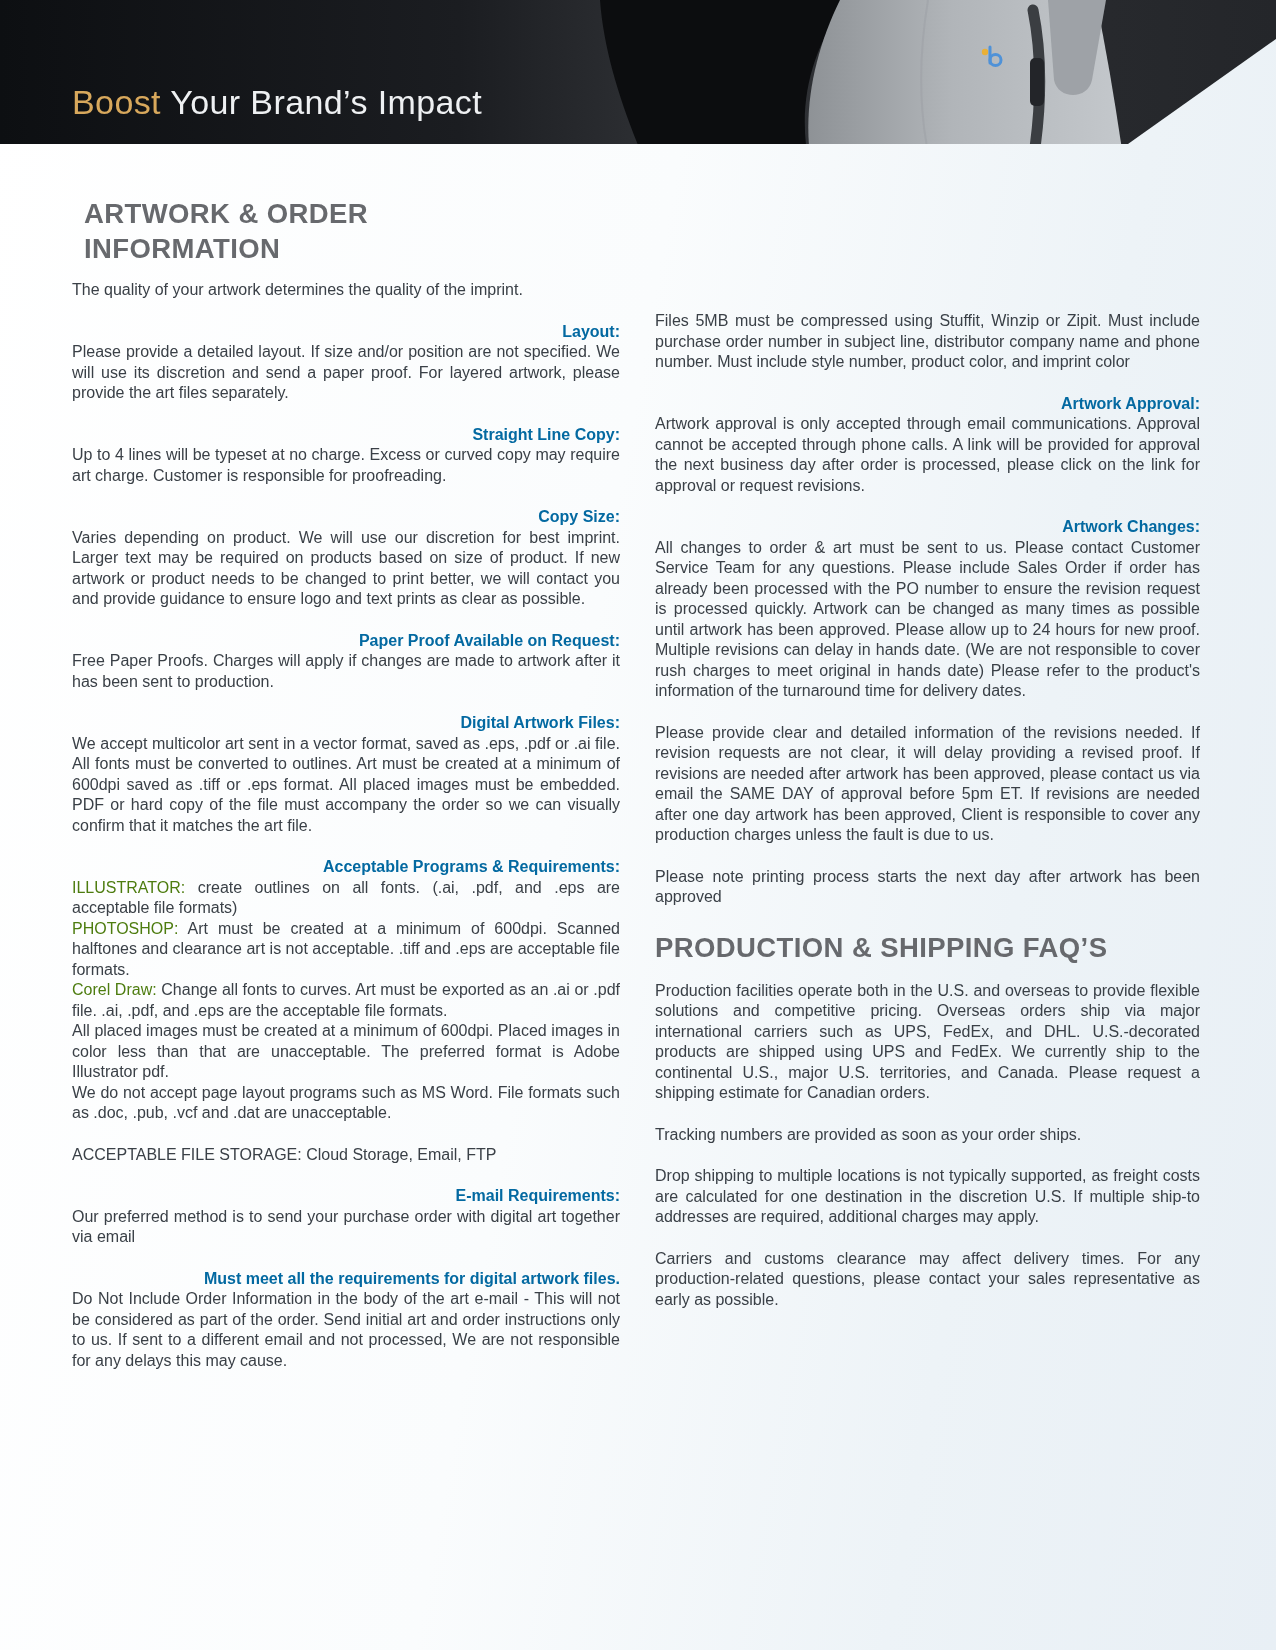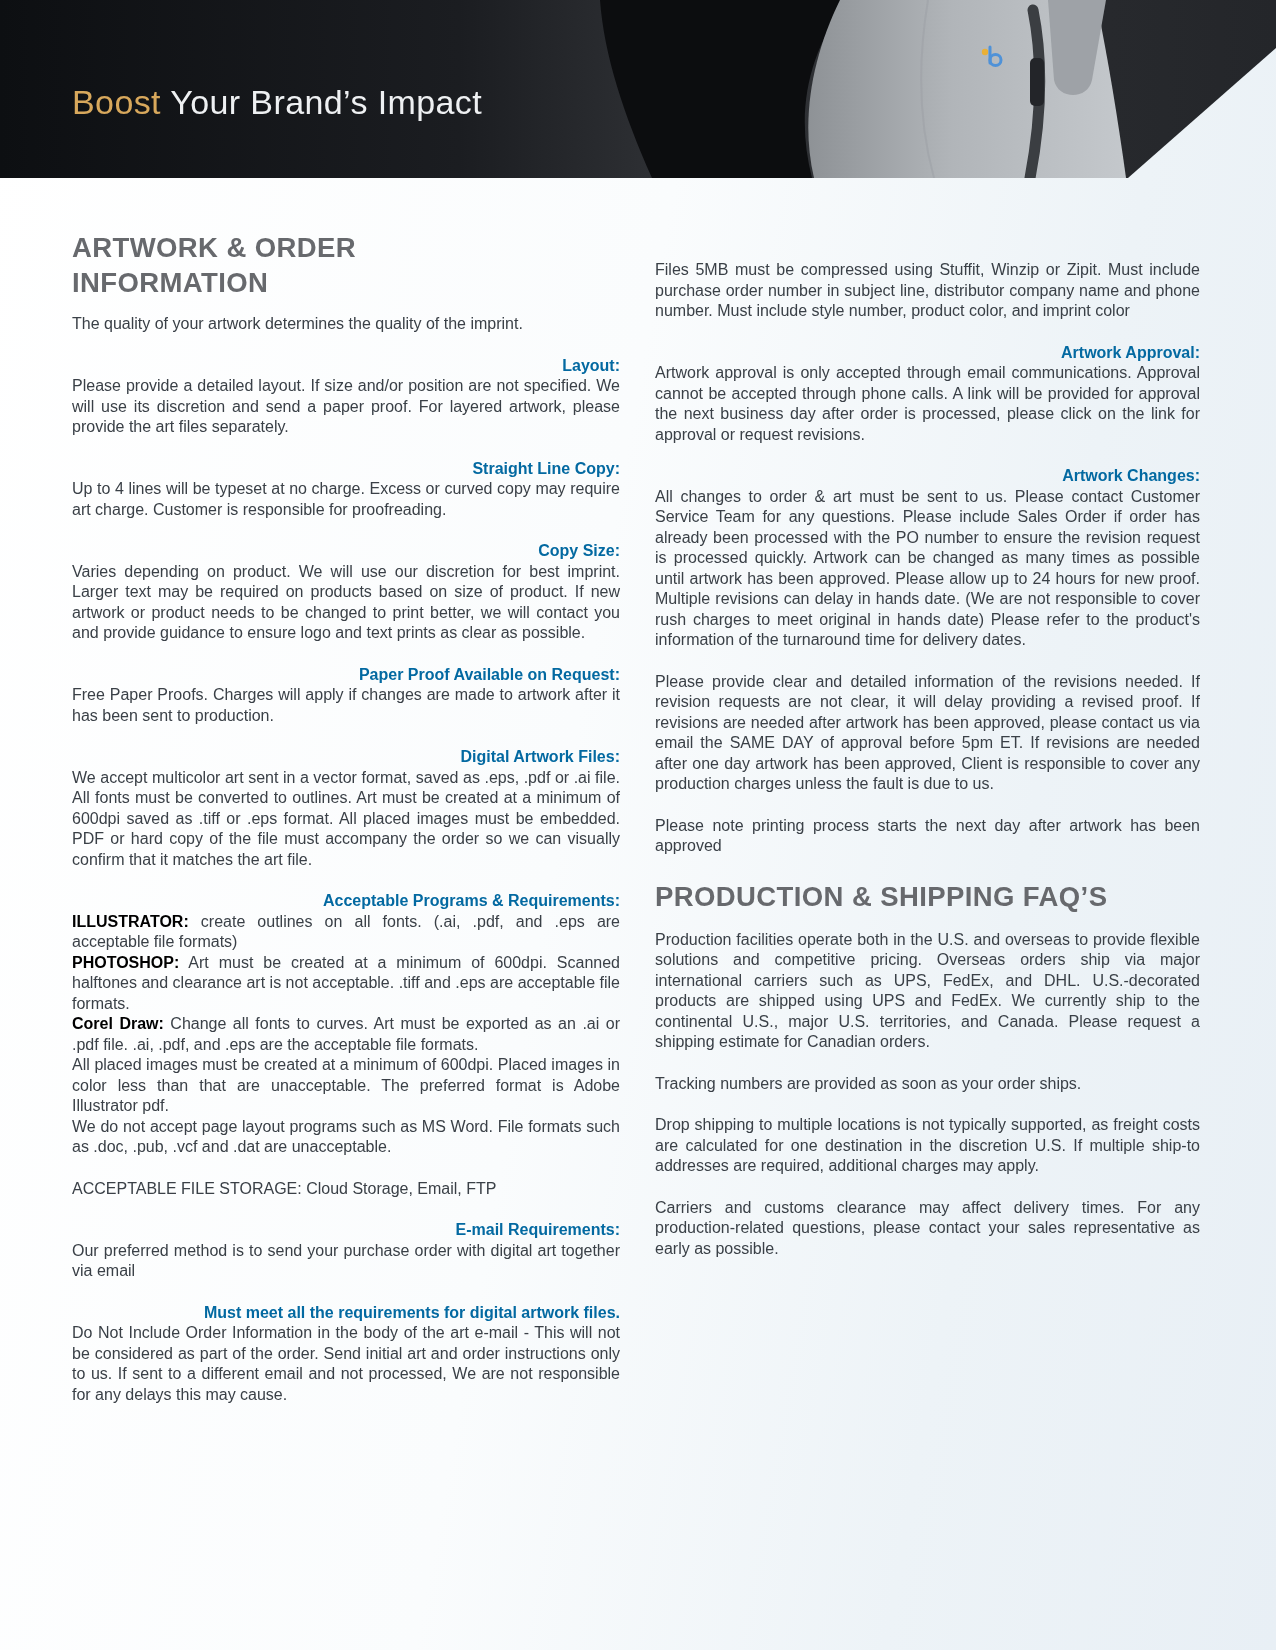--- a/index.html
+++ b/index.html
@@ -5,46 +5,46 @@
   html,body{margin:0;padding:0;}
   body{
     width:1276px;height:1650px;overflow:hidden;
     background:linear-gradient(100deg,#ffffff 0%,#fafcfd 45%,#edf3f7 75%,#e8eff5 100%);
     font-family:"Liberation Sans","DejaVu Sans",sans-serif;
     color:#3a4047;
     -webkit-font-smoothing:antialiased;
   }
   
   .banner{
-    position:relative;height:178px;width:1276px;
+    position:relative;height:144px;width:1276px;
     clip-path:polygon(0 0,100% 0,100% 27%,88.4% 100%,0 100%);
   }
   .banner svg{position:absolute;left:0;top:0;display:block;}
   .banner-title{
     position:absolute;left:72px;top:83px;z-index:2;
     font-size:34px;font-weight:400;letter-spacing:.4px;
     color:#eef0f2;white-space:nowrap;
   }
   .banner-title .hl{color:#d8a85c;}
   
   .content{display:flex;gap:35px;padding:52px 76px 0 72px;}
   .col{width:548px;font-size:16px;line-height:20.5px;text-align:justify;}
-  .col-right{width:545px;margin-top:30px;}
+  .col-right{width:545px;margin-top:115px;}
   h2{
-    margin:0 0 14px 0;text-align:left;
+    margin:0 0 14px 12px;text-align:left;
     font-size:27.5px;line-height:35px;font-weight:700;
     color:#67696d;letter-spacing:.4px;
   }
   .col-left h2{max-width:330px;}
   .col-right h2{margin:22px 0 16px 0;}
   .block{margin:0 0 21px 0;}
   .block p{margin:0;}
   .sub-label{font-weight:700;color:#0369a1;text-align:right;}
   .runin{margin:0;}
-  .runin .lead{font-weight:700;color:#000000;}
+  .runin .lead{font-weight:400;color:#4d7c0f;}
 </style>
 </head>
 <body>
 
 <header class="banner">
   <svg width="1276" height="178" viewBox="0 0 1276 178" preserveAspectRatio="none" aria-hidden="true">
     <defs>
       <linearGradient id="bgGrad" x1="0" y1="0" x2="1" y2="0">
         <stop offset="0" stop-color="#0d0f12"></stop>
         <stop offset="0.36" stop-color="#1b1d21"></stop>

